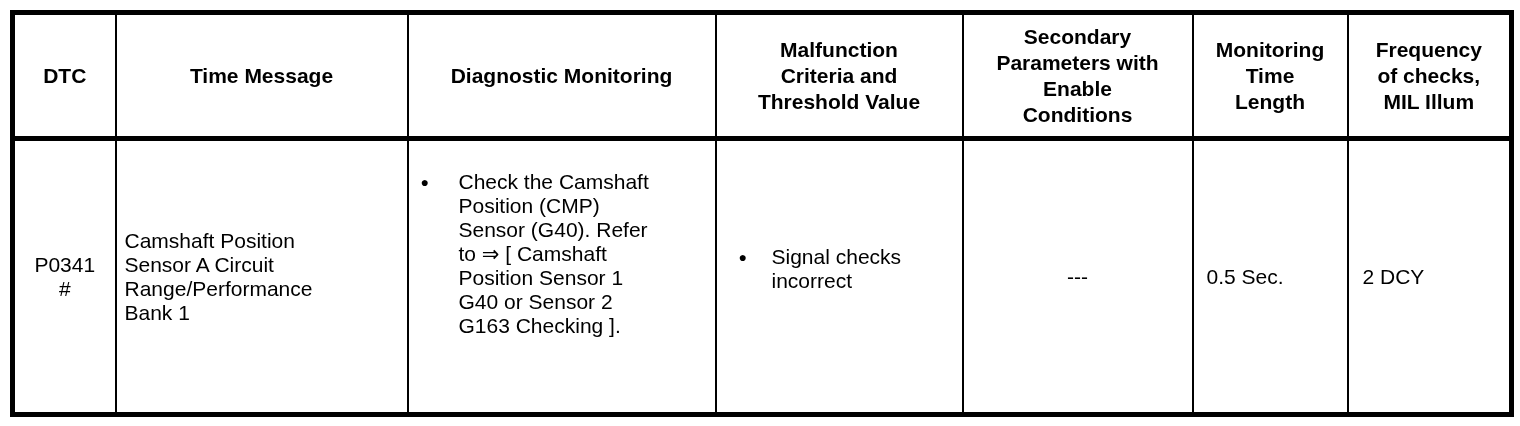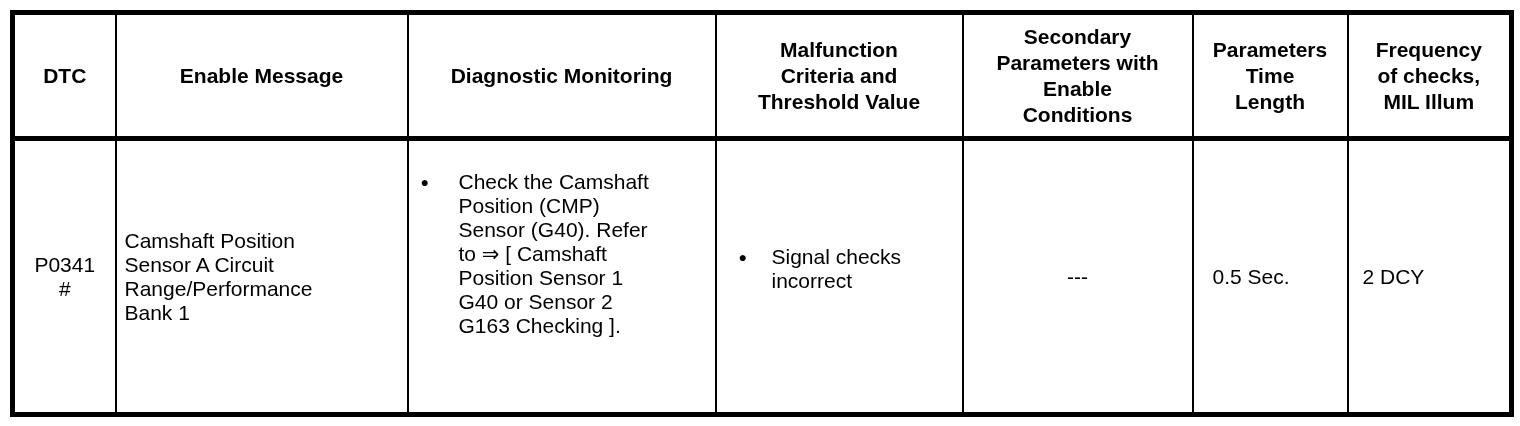--- a/index.html
+++ b/index.html
@@ -44,21 +44,21 @@
     line-height: 24px;
     vertical-align: middle;
     padding: 0;
     white-space: pre-line;
   }
   td.cell-dtc   { text-align: center; }
   td.cell-error { padding-left: 8px; padding-right: 16px; }
   td.cell-diag  { vertical-align: top; padding: 5px 6px 0 12px; }
   td.cell-malf  { vertical-align: top; padding: 80px 6px 0 22px; }
   td.cell-sec   { text-align: center; }
-  td.cell-mon   { padding-left: 19px; margin-left: 36px; }
+  td.cell-mon   { padding-left: 13px; margin-left: 36px; }
   td.cell-freq  { padding-left: 14px; }
   .bullet-row { display: flex; }
   .bullet {
     flex: 0 0 38px;
     width: 38px;
     font-size: 14px;
     line-height: 24px;
   }
   .cell-malf .bullet { flex: 0 0 33px; width: 33px; }
   .bullet-text { white-space: pre-line; }
@@ -73,30 +73,30 @@
       <col style="width:292px">
       <col style="width:308px">
       <col style="width:247px">
       <col style="width:230px">
       <col style="width:155px">
       <col style="width:164px">
     </colgroup>
     <thead>
       <tr>
         <th>DTC</th>
-        <th>Enable Message</th>
+        <th>Time Message</th>
         <th>Diagnostic Monitoring</th>
         <th>Malfunction
 Criteria and
 Threshold Value</th>
         <th>Secondary
 Parameters with
 Enable
 Conditions</th>
-        <th>Parameters
+        <th>Monitoring
 Time
 Length</th>
         <th>Frequency
 of checks,
 MIL Illum</th>
       </tr>
     </thead>
     <tbody>
       <tr>
         <td class="cell-dtc">P0341

